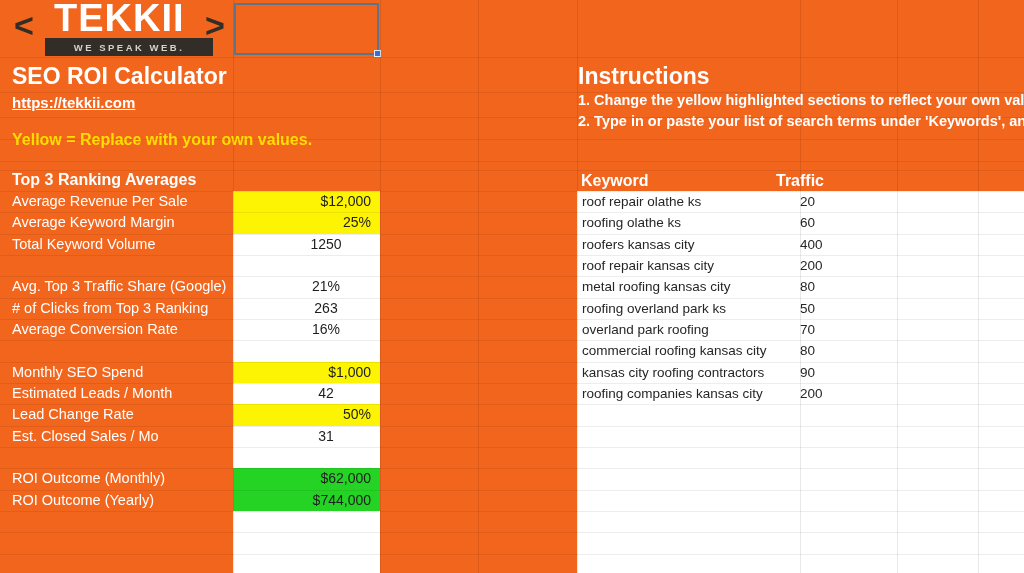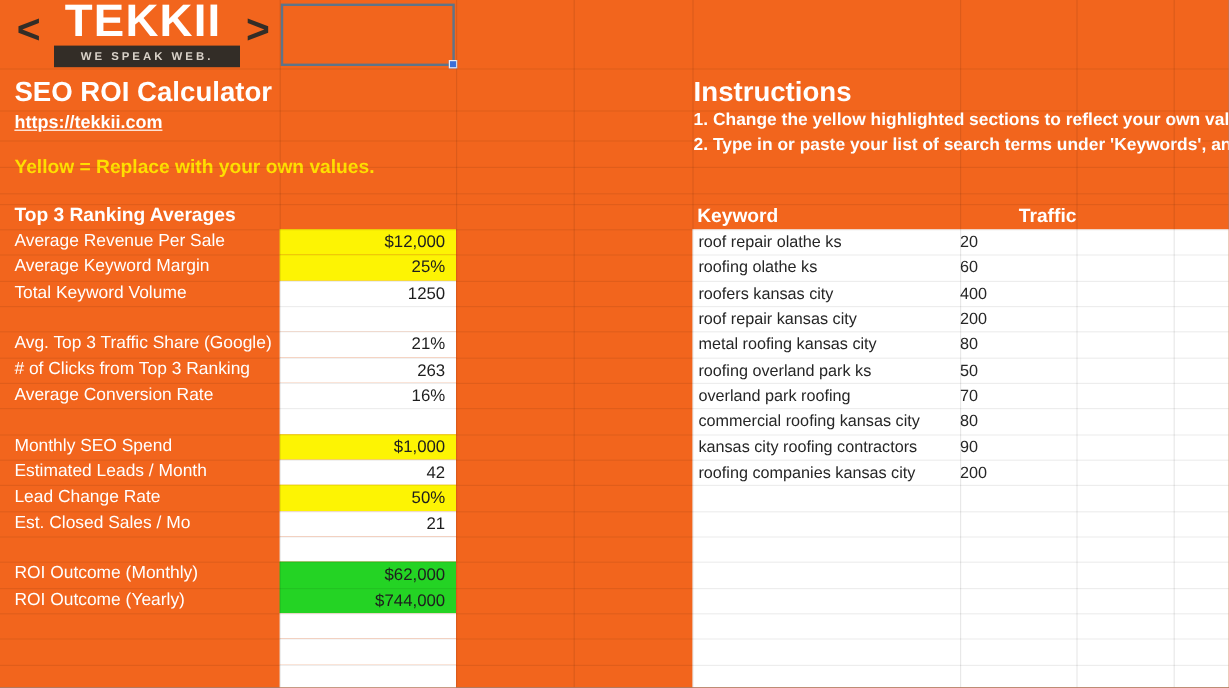--- a/index.html
+++ b/index.html
@@ -9,45 +9,45 @@
     background:var(--orange_bg,#f2651d);
     font-family:"Liberation Sans",sans-serif;
     --rh:21.33px;
   }
   
   .logo{position:absolute;left:0;top:0;width:240px;height:58px;}
   .bracket{position:absolute;font-weight:bold;font-size:34px;line-height:34px;color:var(--logo_dark,#332d27);}
   .bracket.l{left:14px;top:8px;}
   .bracket.r{left:205px;top:8px;}
   .logo-name{position:absolute;left:54px;top:-3px;font-weight:bold;font-size:38px;line-height:42px;letter-spacing:1px;color:#fff;}
-  .tagline{position:absolute;left:45px;top:38px;width:155px;height:18px;background:var(--logo_dark,#332d27);
+  .tagline{position:absolute;left:45px;top:38px;width:168px;height:18px;background:var(--logo_dark,#332d27);
     display:flex;align-items:center;justify-content:center;font-weight:bold;font-size:9.5px;letter-spacing:2.5px;
     color:var(--tagline_text,#d9d2c9);}
   
   .selection{position:absolute;left:234px;top:3px;width:145px;height:52px;border:2px solid var(--selection_border,#5e7489);}
   .fill-handle{position:absolute;right:-4px;bottom:-4px;width:7px;height:7px;background:var(--fill_handle,#3a6fd8);border:1px solid #e8eef5;}
   
   .h1{position:absolute;font-weight:bold;font-size:23px;color:#fff;white-space:nowrap;}
   .title{left:12px;top:63px;}
   .link{position:absolute;left:12px;top:94px;font-weight:bold;font-size:15px;color:#fff;text-decoration:underline;white-space:nowrap;}
   .note{position:absolute;left:12px;top:131px;font-weight:bold;font-size:16px;color:var(--note_yellow,#ffdf00);white-space:nowrap;}
   .sec-head{position:absolute;left:12px;top:171px;font-weight:bold;font-size:16px;color:#fff;white-space:nowrap;}
   .label-col{position:absolute;left:0;top:191px;width:233px;}
   .label-row{height:var(--rh);line-height:var(--rh);padding-left:12px;font-weight:normal;font-size:14.5px;color:#fff;white-space:nowrap;}
   .value-col{position:absolute;left:233px;top:191px;width:147px;}
   .value-cell{height:var(--rh);line-height:var(--rh);text-align:right;padding-right:9px;font-size:14px;color:var(--text_dark,#1e1e1e);padding-left:48px;}
-  .bg-white{background:var(--cell_white,#ffffff);}
+  .bg-white{background:var(--cell_white,#ffffff);text-align:center;}
   .bg-yellow{background:var(--cell_yellow,#fdf403);}
   .bg-green{background:var(--cell_green,#24d324);text-align:right;}
   
   .instr-title{left:578px;top:63px;}
   .instr-line{position:absolute;left:578px;font-weight:bold;font-size:14.5px;color:#fff;white-space:nowrap;}
   .instr-1{top:92px;} .instr-2{top:113px;}
   .kw-head{position:absolute;top:172px;font-weight:bold;font-size:16px;color:#fff;white-space:nowrap;text-align:right;}
-  .kw-head-kw{left:581px;} .kw-head-tr{left:849px;}
+  .kw-head-kw{left:581px;} .kw-head-tr{left:776px;}
   .kw-table{position:absolute;left:577px;top:191px;width:483px;height:382px;background:var(--cell_white,#ffffff);}
   .kw-row{display:flex;height:var(--rh);line-height:var(--rh);}
   .kw-cell{width:223px;padding-left:5px;font-size:13.5px;color:#262626;white-space:nowrap;overflow:hidden;}
   .tr-cell{width:97px;text-align:left;padding-right:10px;font-size:13.5px;color:#262626;}
   
   .gridlines{position:absolute;inset:0;pointer-events:none;}
   .vline{position:absolute;top:0;bottom:0;width:1px;background:rgba(0,0,0,0.09);}
   .hline{position:absolute;left:0;right:0;height:1px;background:rgba(0,0,0,0.07);}
 </style>
 </head>
@@ -95,21 +95,21 @@
       <div class="value-cell bg-yellow">25%</div>
       <div class="value-cell bg-white">1250</div>
       <div class="value-cell bg-white"></div>
       <div class="value-cell bg-white">21%</div>
       <div class="value-cell bg-white">263</div>
       <div class="value-cell bg-white">16%</div>
       <div class="value-cell bg-white"></div>
       <div class="value-cell bg-yellow">$1,000</div>
       <div class="value-cell bg-white">42</div>
       <div class="value-cell bg-yellow">50%</div>
-      <div class="value-cell bg-white">21</div>
+      <div class="value-cell bg-white">31</div>
       <div class="value-cell bg-white"></div>
       <div class="value-cell bg-green">$62,000</div>
       <div class="value-cell bg-green">$744,000</div>
       <div class="value-cell bg-white"></div>
       <div class="value-cell bg-white"></div>
       <div class="value-cell bg-white"></div>
     </div>
 
   <div class="h1 instr-title">Instructions</div>
   <div class="instr-line instr-1">1. Change the yellow highlighted sections to reflect your own values</div>

